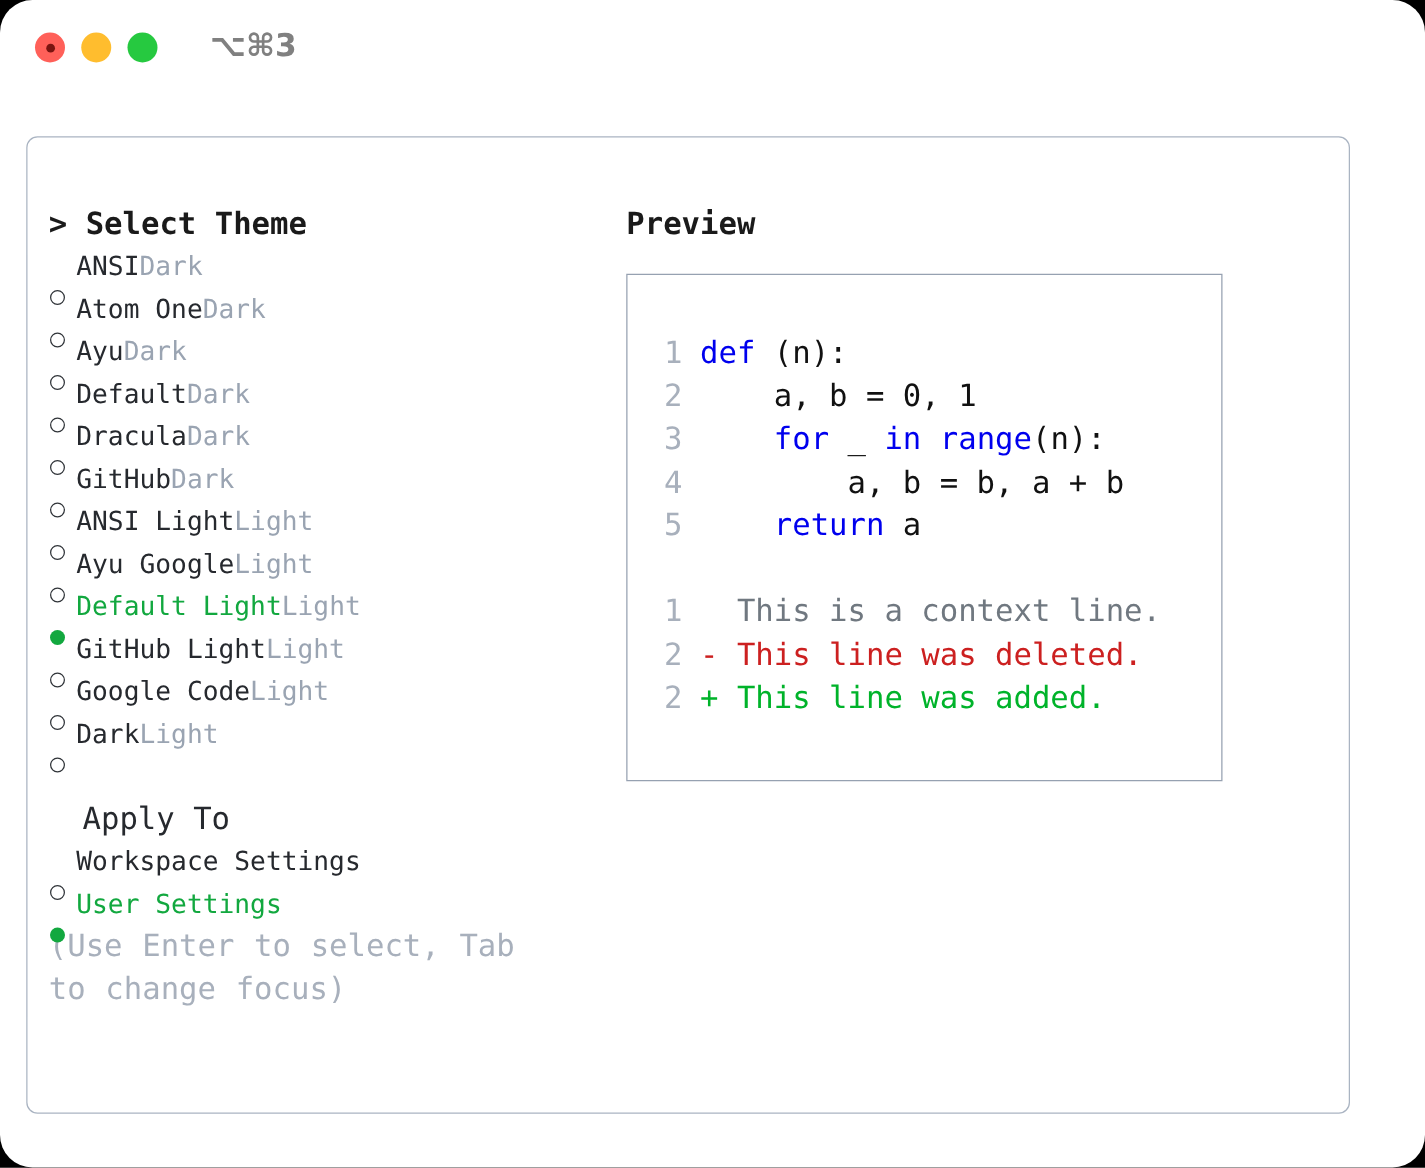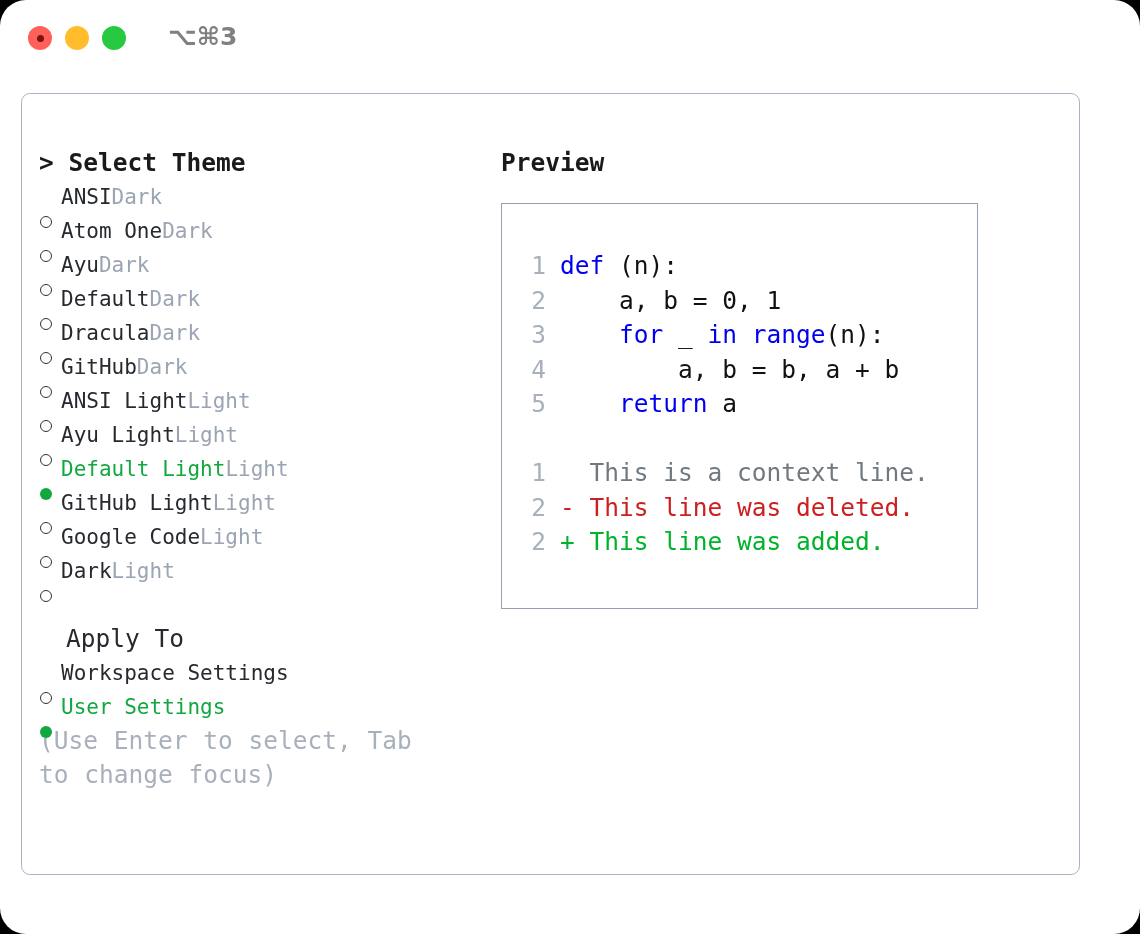--- a/index.html
+++ b/index.html
@@ -71,21 +71,21 @@
     font-weight: bold;
     color: #808080;
     letter-spacing: 0px;
     white-space: pre;
   }
 
   
   #panel {
     position: absolute;
     left: 21px;
-    top: 93px;
+    top: 109px;
     width: 1059px;
     height: 782px;
     border: 1.6px solid #aab4c2;
     border-radius: 9px;
     box-sizing: border-box;
     background: #ffffff;
   }
 
   
   #left-col {
@@ -255,21 +255,21 @@
         <span class="opt-name">GitHub</span><span class="opt-kind">Dark</span>
       </div>
 
       <div class="opt-row">
         <span class="radio off"><span class="dot"></span></span>
         <span class="opt-name">ANSI Light</span><span class="opt-kind">Light</span>
       </div>
 
       <div class="opt-row">
         <span class="radio off"><span class="dot"></span></span>
-        <span class="opt-name">Ayu Light</span><span class="opt-kind">Light</span>
+        <span class="opt-name">Ayu Google</span><span class="opt-kind">Light</span>
       </div>
 
       <div class="opt-row">
         <span class="radio on"><span class="dot"></span></span>
         <span class="opt-name selected">Default Light</span><span class="opt-kind">Light</span>
       </div>
 
       <div class="opt-row">
         <span class="radio off"><span class="dot"></span></span>
         <span class="opt-name">GitHub Light</span><span class="opt-kind">Light</span>

